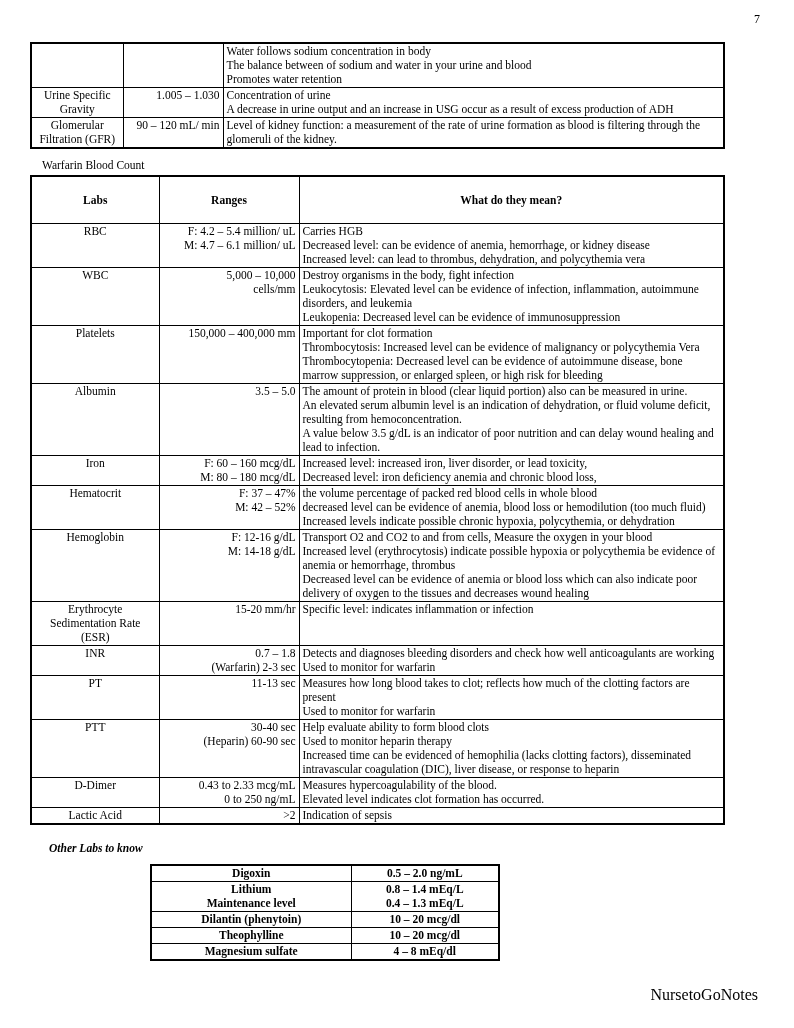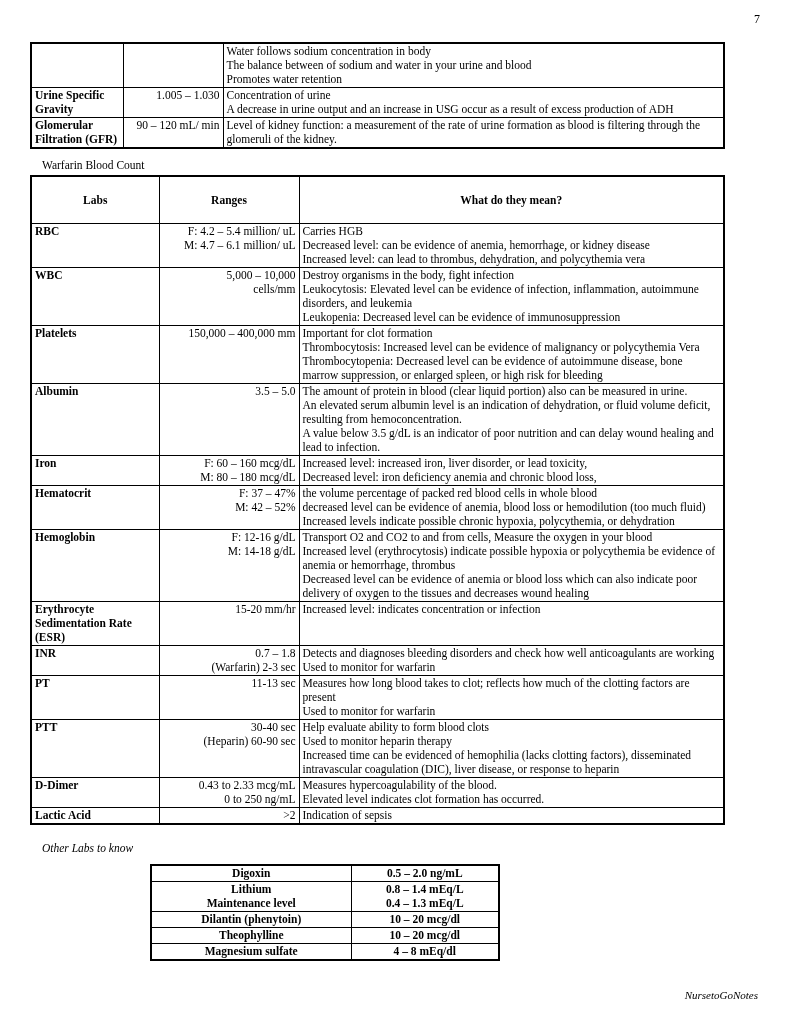--- a/index.html
+++ b/index.html
@@ -32,40 +32,39 @@
   .tbl td, .tbl th {
     border: 1px solid #000;
     vertical-align: top;
     padding: 0 3px 1px 3px;
   }
   .tbl th {
     font-weight: bold;
     text-align: center;
     padding: 16px 3px;
   }
-  .c-lab { font-weight: bold; text-align: left; }
+  .c-lab { font-weight: normal; text-align: center; }
   .c-range { text-align: right; }
   .c-meaning { text-align: left; }
   .ln { min-height: 14px; }
 
   .section-title { margin: 9px 0 3px 12px; }
-  .other-title { margin: 16px 0 9px 12px; font-style: italic; }
+  .other-title { margin: 16px 0 9px 19px; font-style: italic; font-weight: bold; }
 
   #other-table {
     margin-left: 120px;
     width: 348px;
   }
   .c-drug, .c-drug-range { font-weight: bold; text-align: center; }
 
   .footer-brand {
     position: absolute;
     right: 36px;
     bottom: 26px;
-    font-size: 11px;
-    font-style: italic;
+    font-size: 16px;
   }
 </style>
 </head>
 <body>
 
 <div class="page">
 
   <div class="page-number">7</div>
 
   <div class="content">
@@ -200,21 +199,21 @@
               <div class="ln">Increased level (erythrocytosis) indicate possible hypoxia or polycythemia be evidence of anemia or hemorrhage, thrombus</div>
               <div class="ln">Decreased level can be evidence of anemia or blood loss which can also indicate poor delivery of oxygen to the tissues and decreases wound healing</div>
             </td>
           </tr>
           <tr>
             <td class="c-lab">Erythrocyte Sedimentation Rate (ESR)</td>
             <td class="c-range">
               <div class="ln">15-20 mm/hr</div>
             </td>
             <td class="c-meaning">
-              <div class="ln">Increased level: indicates concentration or infection</div>
+              <div class="ln">Specific level: indicates inflammation or infection</div>
             </td>
           </tr>
           <tr>
             <td class="c-lab">INR</td>
             <td class="c-range">
               <div class="ln">0.7 – 1.8</div>
               <div class="ln">(Warfarin) 2-3 sec</div>
             </td>
             <td class="c-meaning">
               <div class="ln">Detects and diagnoses bleeding disorders and check how well anticoagulants are working</div>

